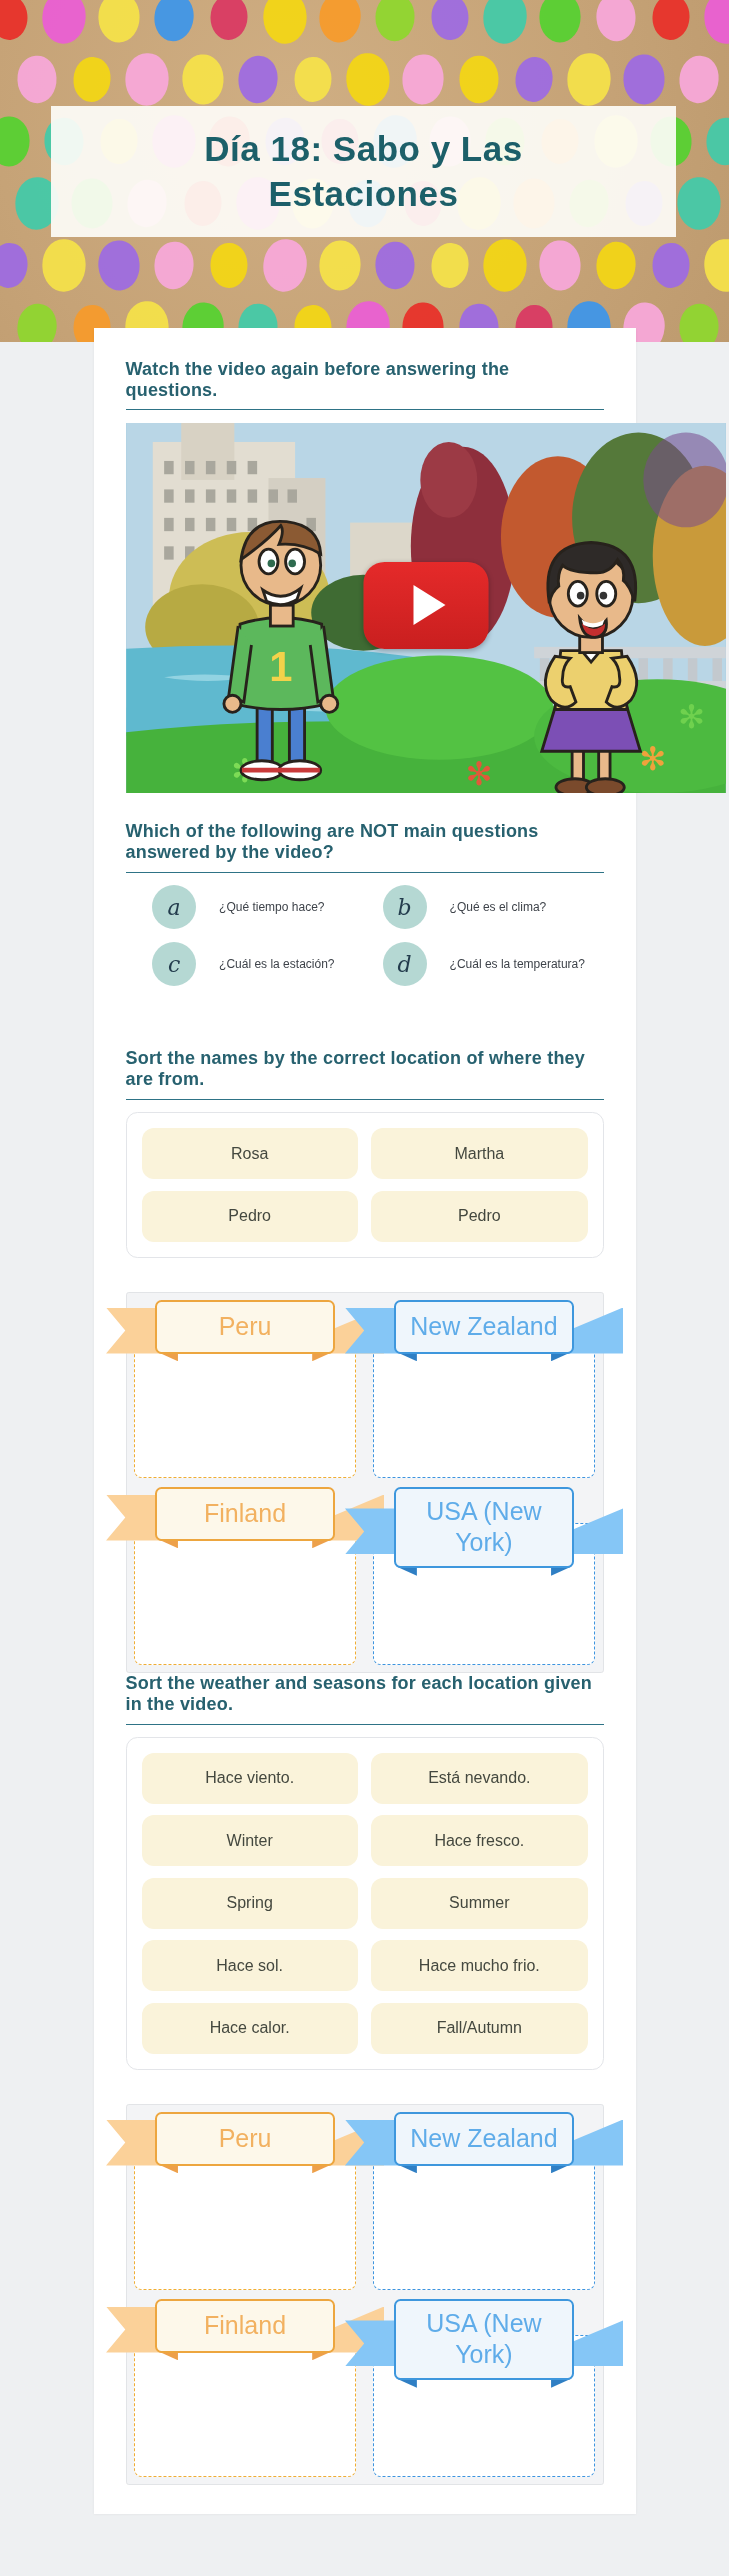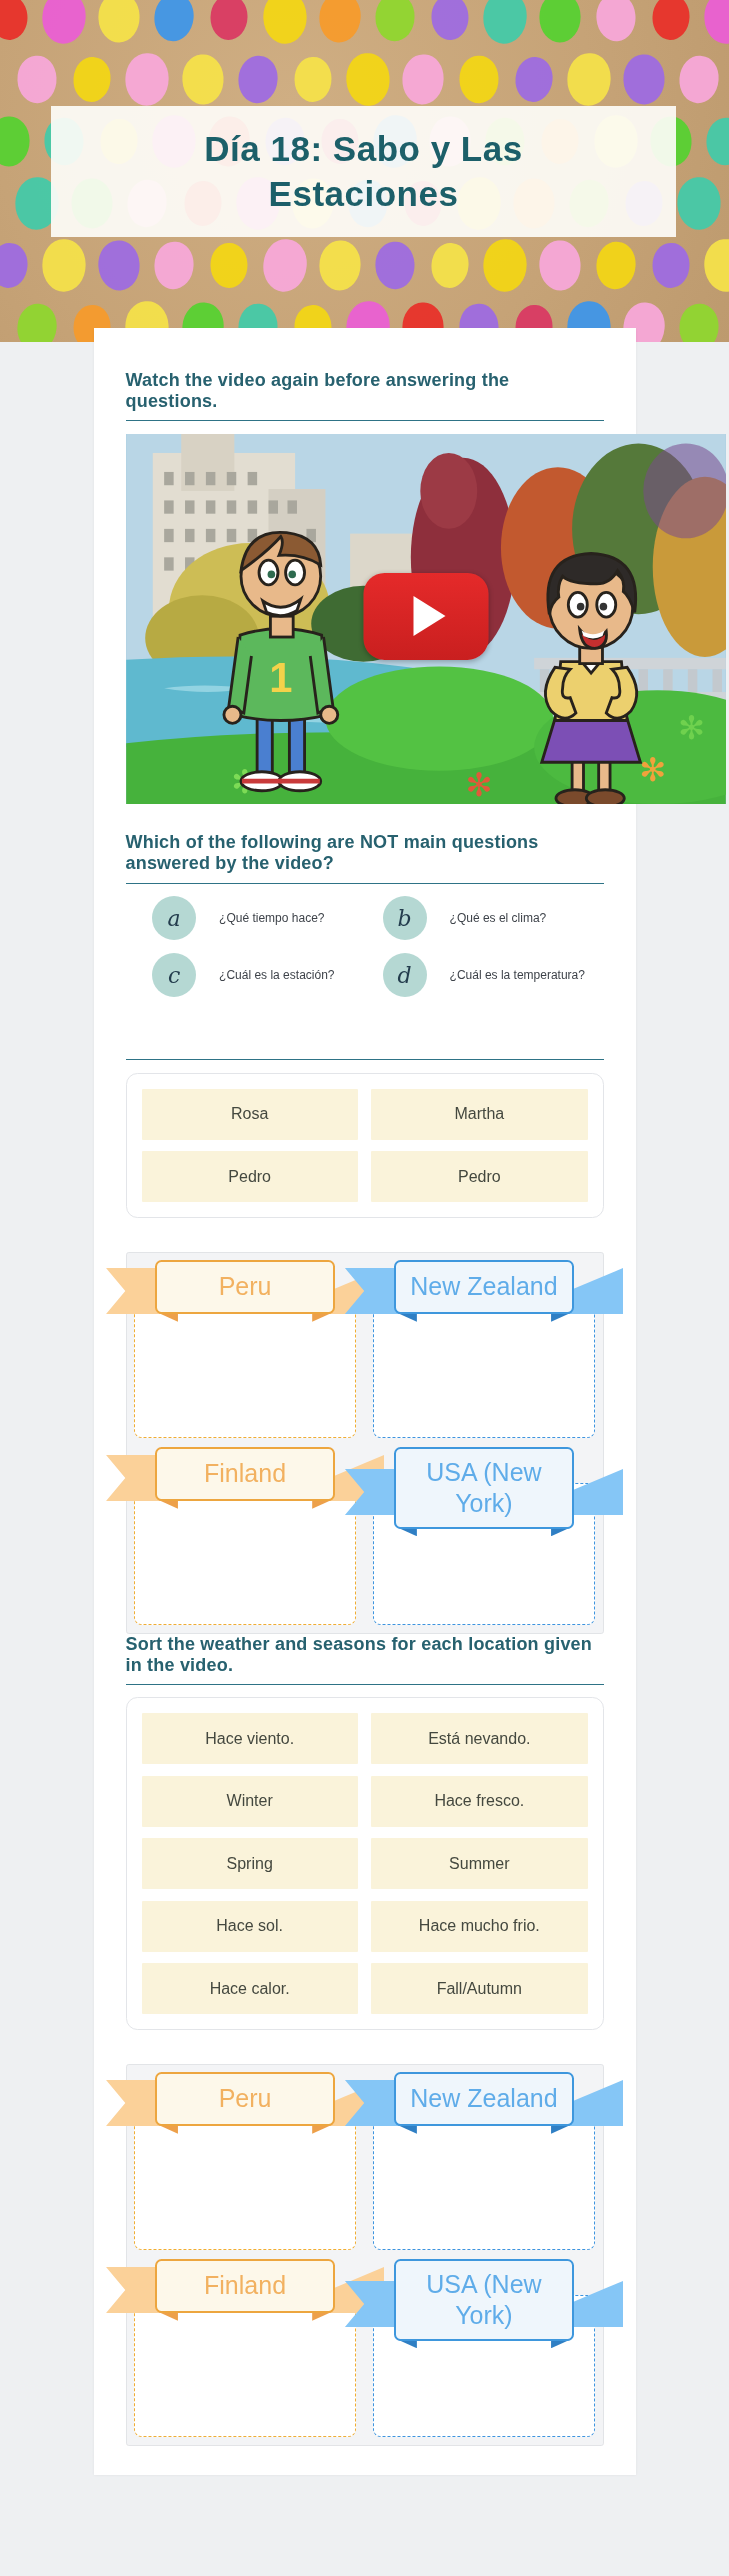--- a/index.html
+++ b/index.html
@@ -39,21 +39,21 @@
     font-size: 35px; line-height: 1.28; letter-spacing: 0.5px;
     font-weight: bold; text-align: center; color: #1c5f69;
   }
 
   
   .card {
     position: relative;
     width: 542px;
     margin: -14.2px auto 0;
     background: #ffffff;
-    padding: 42px 32px 29px;
+    padding: 31px 32px 29px;
     box-shadow: 0 0.9px 2.8px rgba(0,0,0,.06);
   }
   section { margin: 0; }
   .sec-video   { margin-top: 0; }
   .sec-mc      { margin-top: 28.5px; }
   .sec-names   { margin-top: 61px; }
   .sec-weather { }
 
   h2.q-heading {
     color: #27616f;
@@ -123,21 +123,21 @@
     background: #ffffff;
     border: 0.9px solid #e3e5e9;
     border-radius: 11.4px;
     padding: 15px;
     display: grid;
     grid-template-columns: 1fr 1fr;
     gap: 11.4px 13.3px;
   }
   .chip {
     background: #faf3da;
-    border-radius: 1px;
+    border-radius: 12px;
     min-height: 51px;
     display: flex; align-items: center; justify-content: center;
     font-size: 16px;
     color: #44483f;
     text-align: center;
     cursor: grab;
   }
 
   
   .zones-wrap {
@@ -376,20 +376,21 @@
         </div>
 
         <div class="option">
           <span class="letter-circle">d</span>
           <span class="option-label">¿Cuál es la temperatura?</span>
         </div>
       </div>
   </section>
 
   <section class="sec-names">
+    <h2 class="q-heading">Sort the names by the correct location of where they are from.</h2>
     <hr class="q-rule">
     <div class="bank-card">
 
         <div class="chip">Rosa</div>
 
         <div class="chip">Martha</div>
 
         <div class="chip">Pedro</div>
 
         <div class="chip">Pedro</div>

